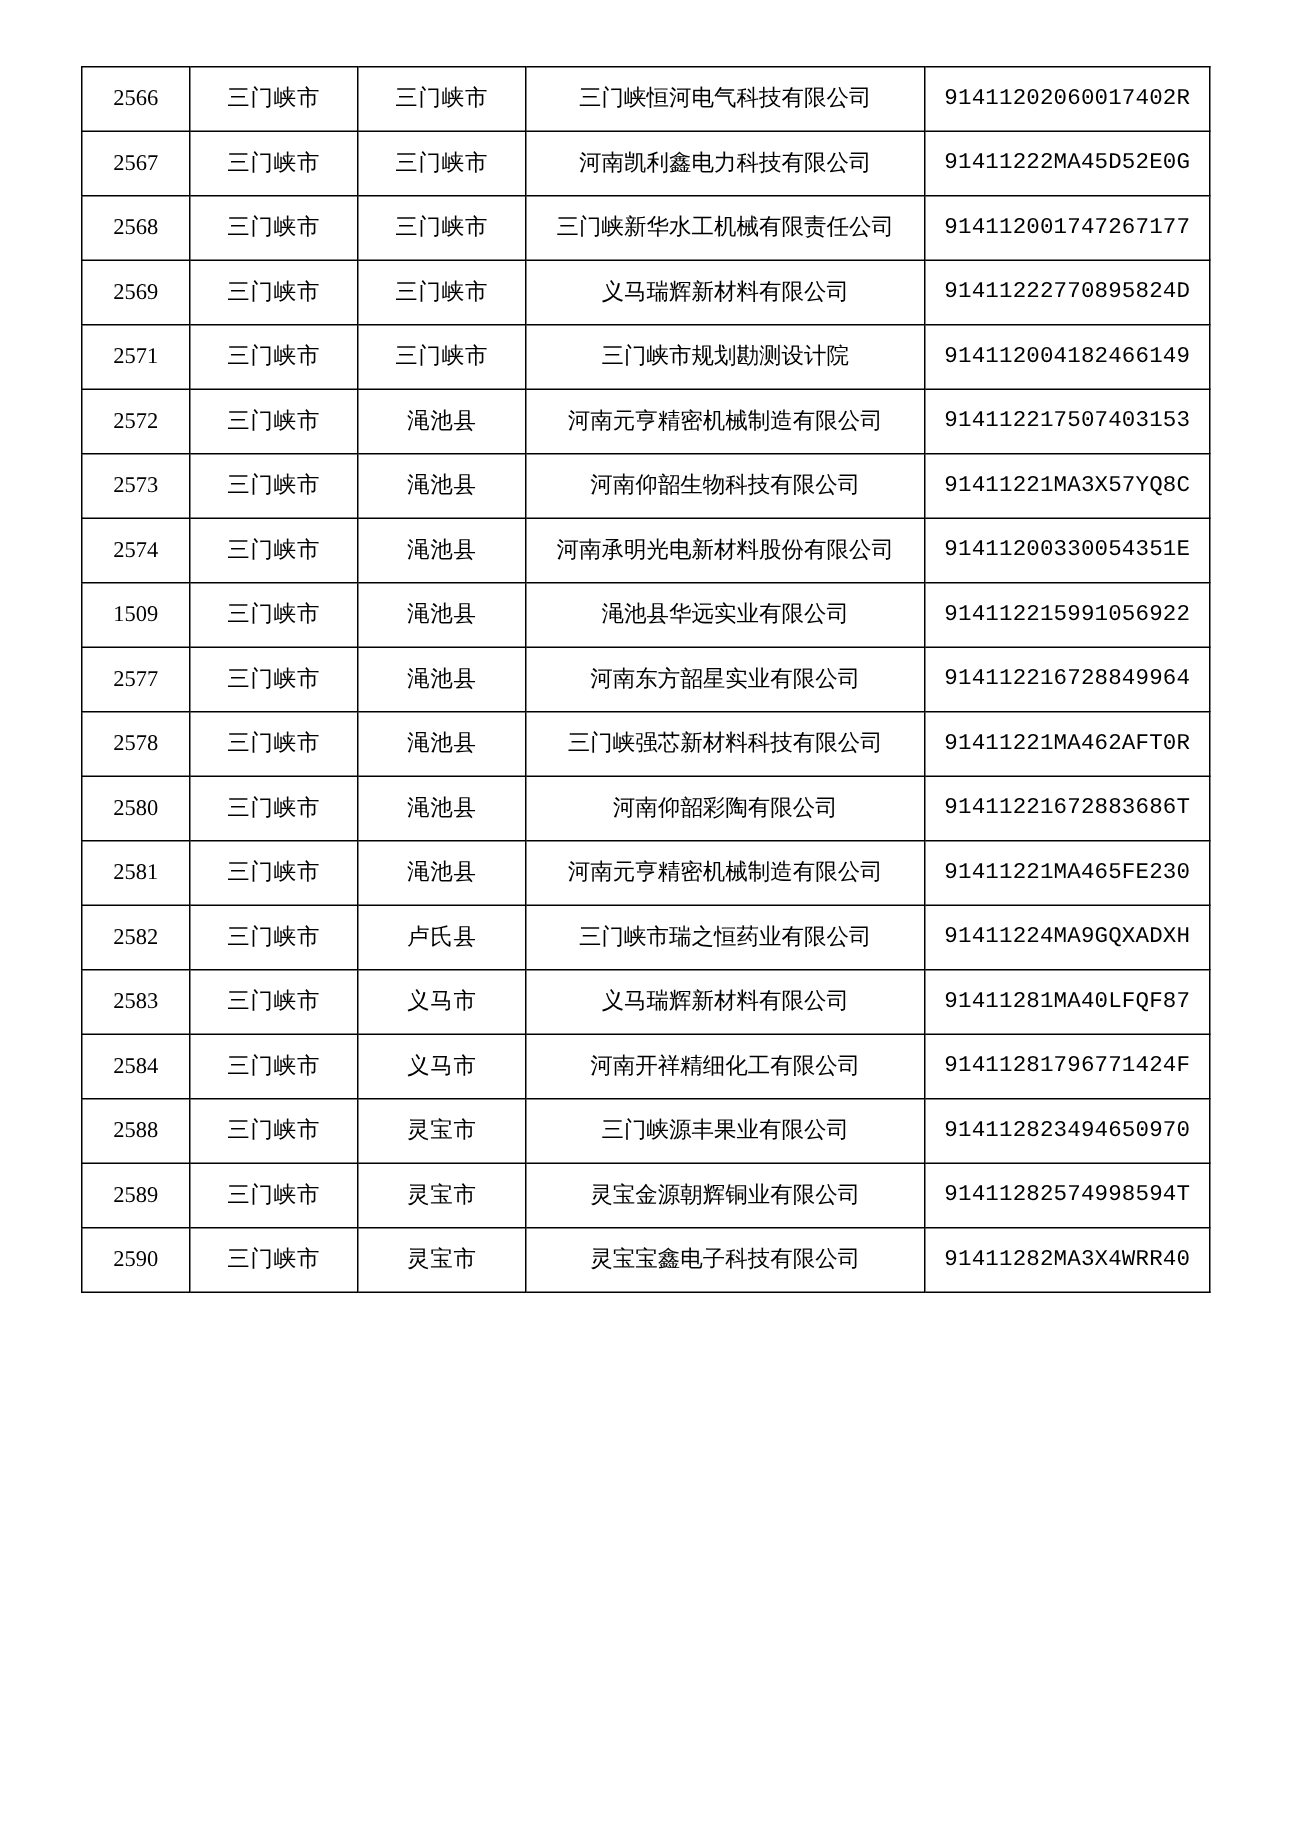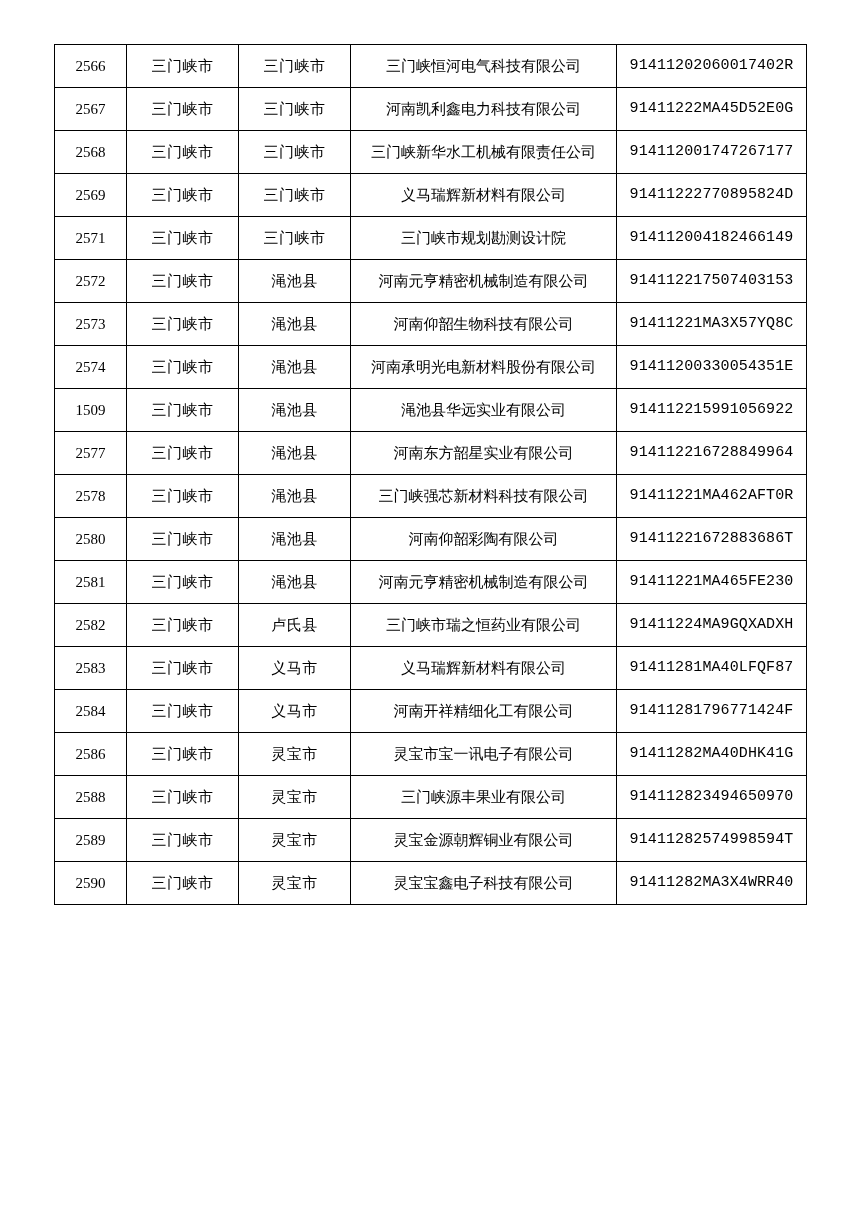--- a/index.html
+++ b/index.html
@@ -156,27 +156,20 @@
           <td class="c-code">91411281MA40LFQF87</td>
         </tr>
         <tr>
           <td class="c-seq">2584</td>
           <td class="c-city">三门峡市</td>
           <td class="c-county">义马市</td>
           <td class="c-name">河南开祥精细化工有限公司</td>
           <td class="c-code">91411281796771424F</td>
         </tr>
         <tr>
-          <td class="c-seq">2586</td>
-          <td class="c-city">三门峡市</td>
-          <td class="c-county">灵宝市</td>
-          <td class="c-name">灵宝市宝一讯电子有限公司</td>
-          <td class="c-code">91411282MA40DHK41G</td>
-        </tr>
-        <tr>
           <td class="c-seq">2588</td>
           <td class="c-city">三门峡市</td>
           <td class="c-county">灵宝市</td>
           <td class="c-name">三门峡源丰果业有限公司</td>
           <td class="c-code">914112823494650970</td>
         </tr>
         <tr>
           <td class="c-seq">2589</td>
           <td class="c-city">三门峡市</td>
           <td class="c-county">灵宝市</td>

